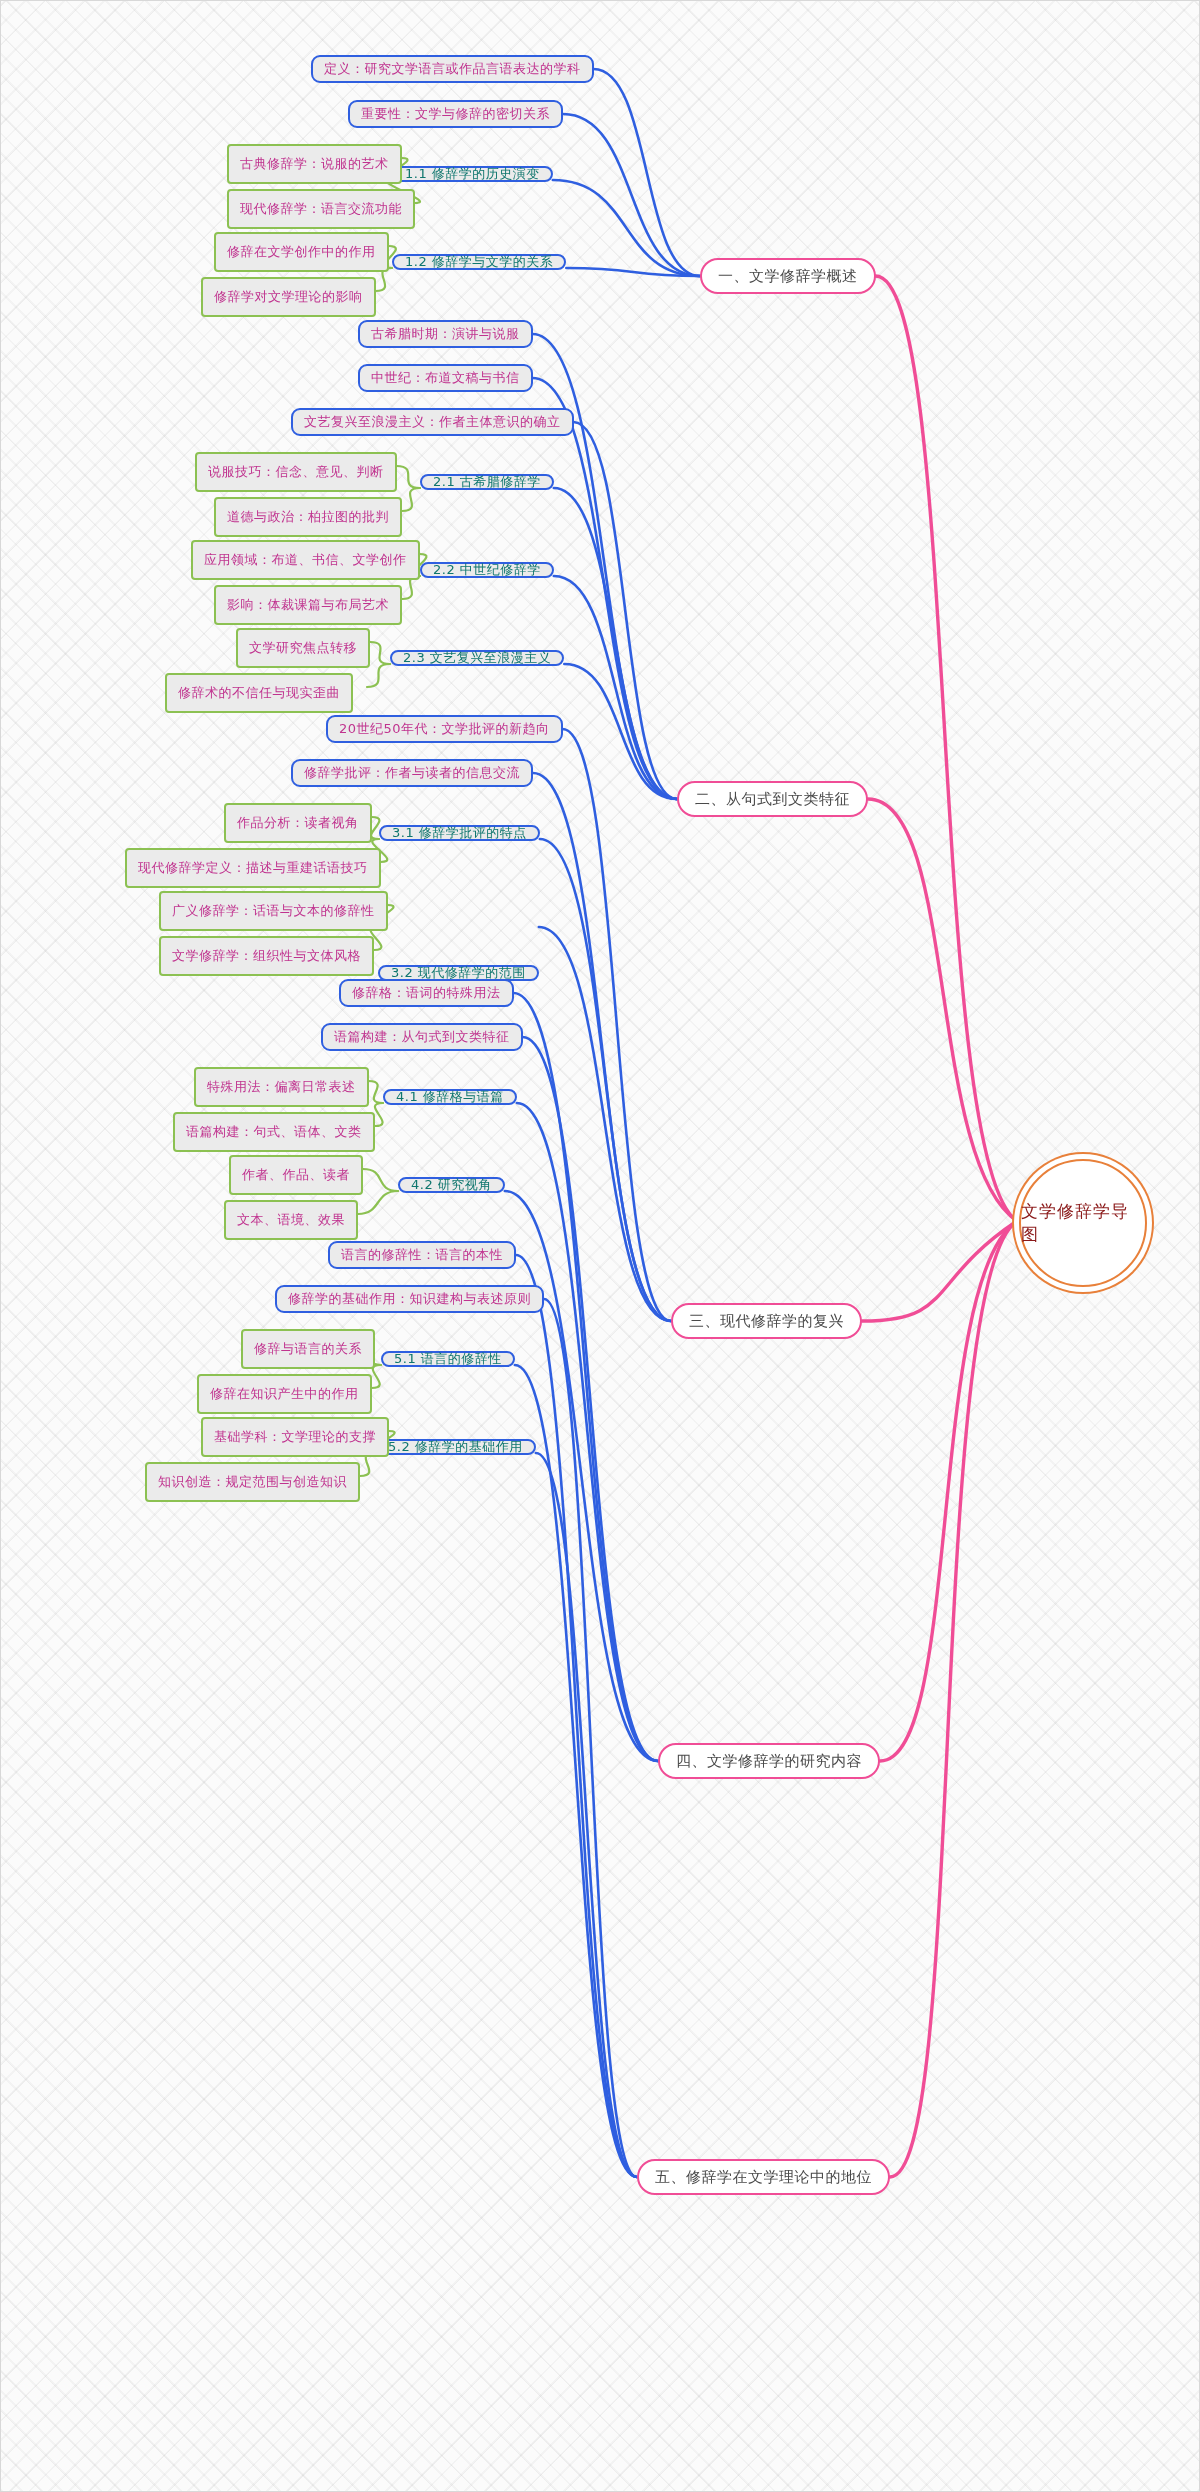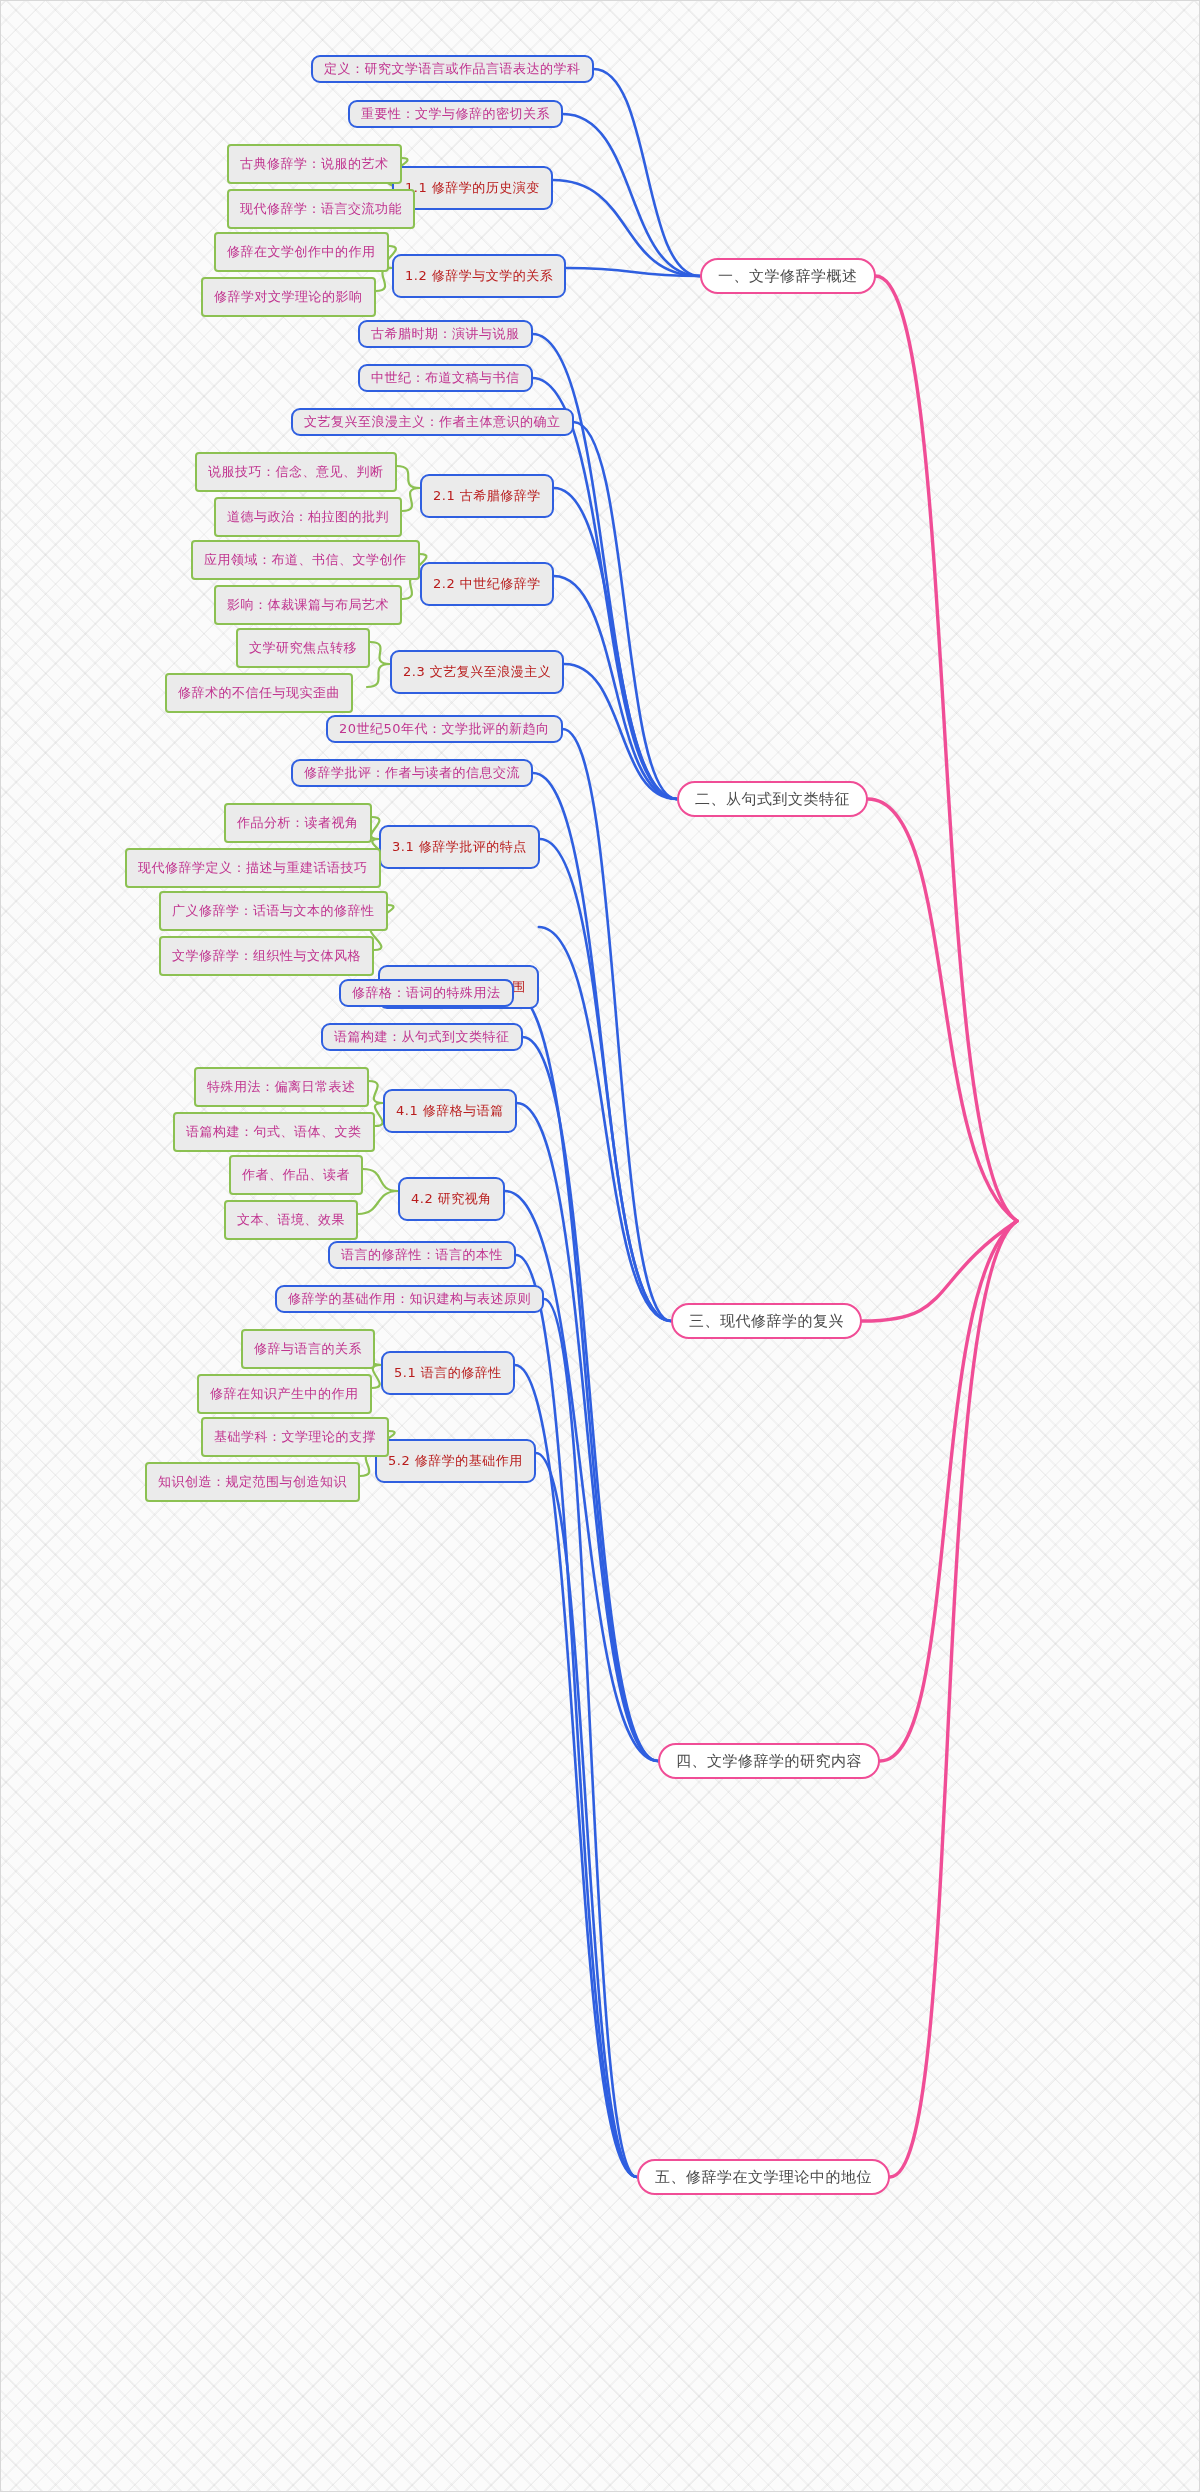--- a/index.html
+++ b/index.html
@@ -40,23 +40,23 @@
     font-size:15px;
     height:36px;
     padding:0 16px;
     text-align:center;
   }
   
   .lvl2{
     border:2px solid #2f5fe0;
     border-radius:9px;
     background:#ebebeb;
-    color:#b91c1c;
+    color:#0f766e;
     font-size:13px;
-    height:44px;
+    height:16px;
     padding:0 11px;
   }
   
   .leafblue{
     border:2px solid #2f5fe0;
     border-radius:9px;
     background:#ebebeb;
     color:#c0338f;
     font-size:13px;
     height:28px;
@@ -136,20 +136,23 @@
       <path d="M 515 1254 C 581.55 1254, 569.45 2176, 636 2176" fill="none" stroke="#2f5fe0" stroke-width="2.6" stroke-linecap="round"></path>
       <path d="M 543 1298 C 594.15 1298, 584.85 2176, 636 2176" fill="none" stroke="#2f5fe0" stroke-width="2.6" stroke-linecap="round"></path>
       <path d="M 513.8125 1364 C 581.015625 1364, 568.796875 2176, 636 2176" fill="none" stroke="#2f5fe0" stroke-width="2.6" stroke-linecap="round"></path>
       <path d="M 362 1342 C 386 1342, 356 1364, 380 1364" fill="none" stroke="#8cc152" stroke-width="2.2" stroke-linecap="round"></path>
       <path d="M 370.5 1387 C 394.5 1387, 356 1364, 380 1364" fill="none" stroke="#8cc152" stroke-width="2.2" stroke-linecap="round"></path>
       <path d="M 534.8125 1452 C 590.465625 1452, 580.346875 2176, 636 2176" fill="none" stroke="#2f5fe0" stroke-width="2.6" stroke-linecap="round"></path>
       <path d="M 388 1430 C 412 1430, 350 1452, 374 1452" fill="none" stroke="#8cc152" stroke-width="2.2" stroke-linecap="round"></path>
       <path d="M 359 1475 C 383 1475, 350 1452, 374 1452" fill="none" stroke="#8cc152" stroke-width="2.2" stroke-linecap="round"></path>
     </svg>
 
+  <div id="root" style="left: 1018px; top: 1158px;">
+    <span>文学修辞学导图</span>
+  </div>
 
   <div id="nodes">
       <div class="node lvl1" style="left: 699px; top: 257px;">
         <span>一、文学修辞学概述</span>
       </div>
       <div class="node leafblue" style="left: 310px; top: 54px;">
         <span>定义：研究文学语言或作品言语表达的学科</span>
       </div>
       <div class="node leafblue" style="left: 347px; top: 99px;">
         <span>重要性：文学与修辞的密切关系</span>

